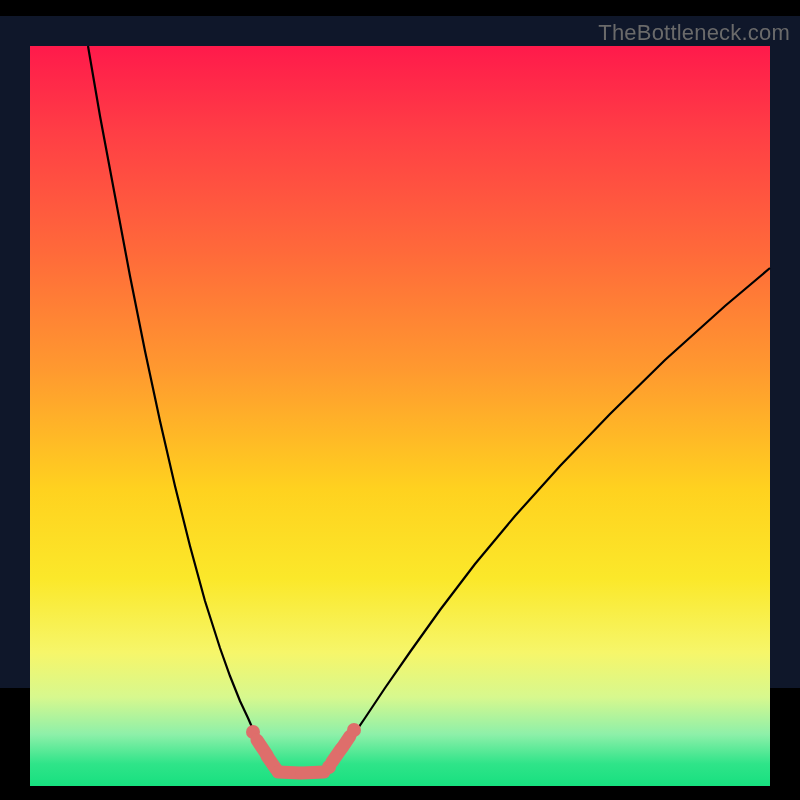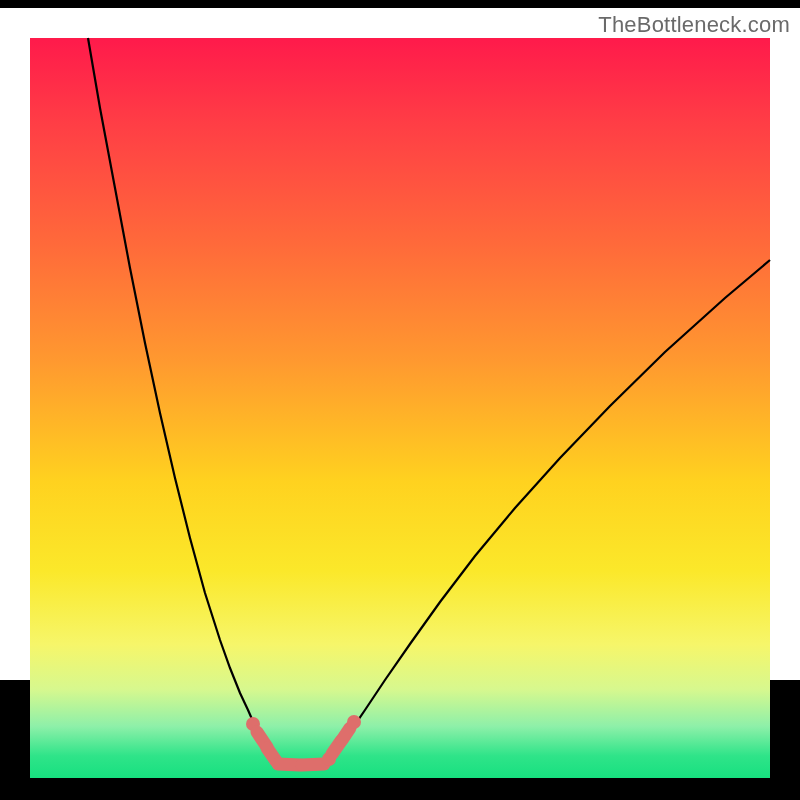--- a/index.html
+++ b/index.html
@@ -7,24 +7,24 @@
     padding: 0;
     width: 800px;
     height: 800px;
     overflow: hidden;
     background: #000;
     font-family: Arial, Helvetica, sans-serif;
   }
   .frame {
     position: absolute;
     left: 0;
-    top: 8px;
+    top: 16px;
     width: 800px;
     height: 672px;
-    background: #ffffff;
+    background: #0f172a;
   }
   .plot-area {
     position: absolute;
     left: 30px;
     top: 30px;
     width: 740px;
     height: 740px;
     
     background: linear-gradient(
       to bottom,

